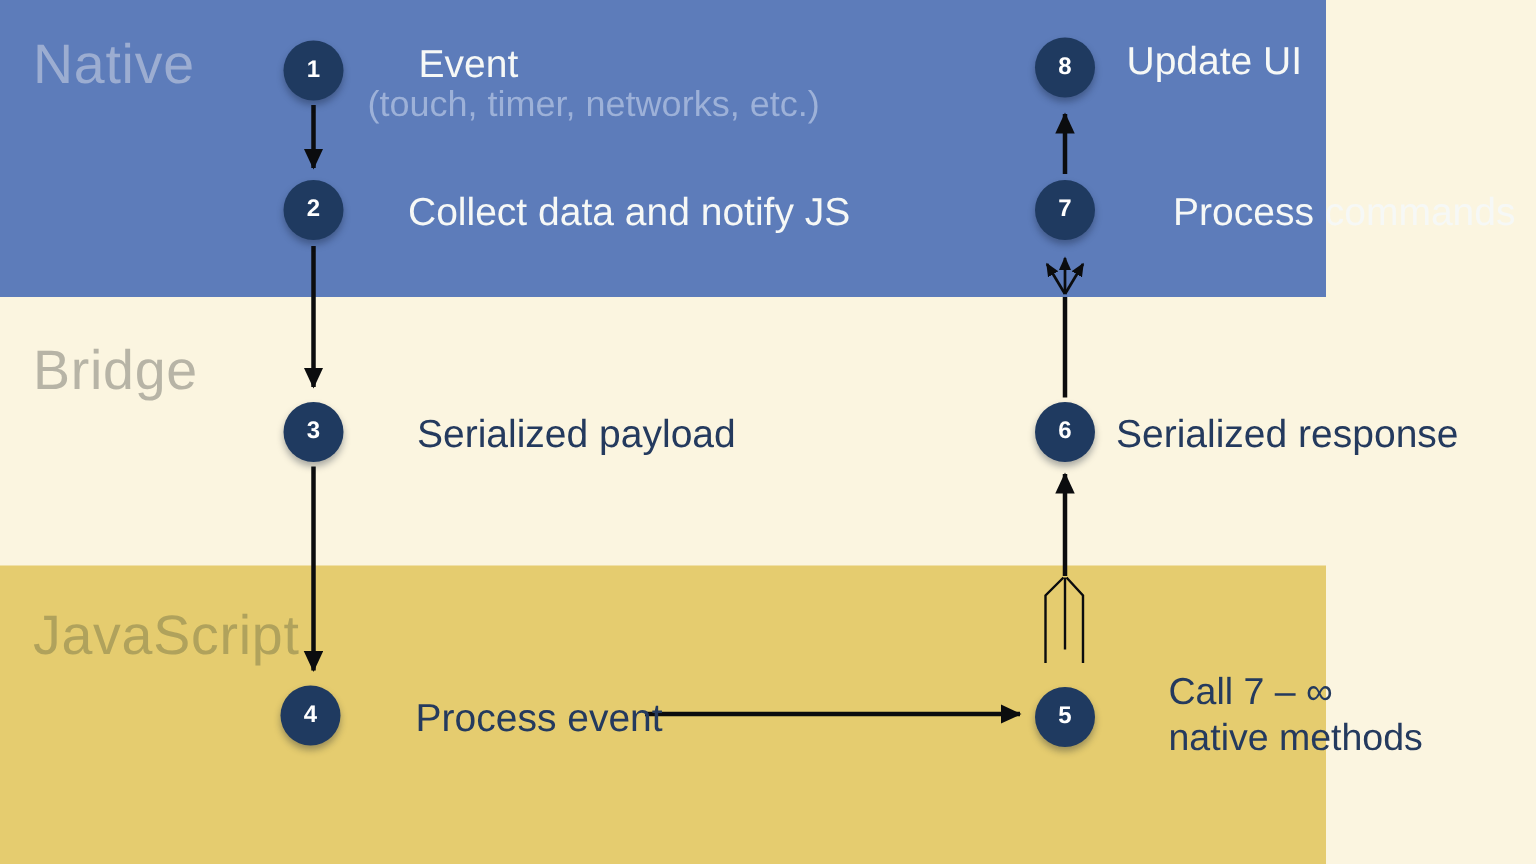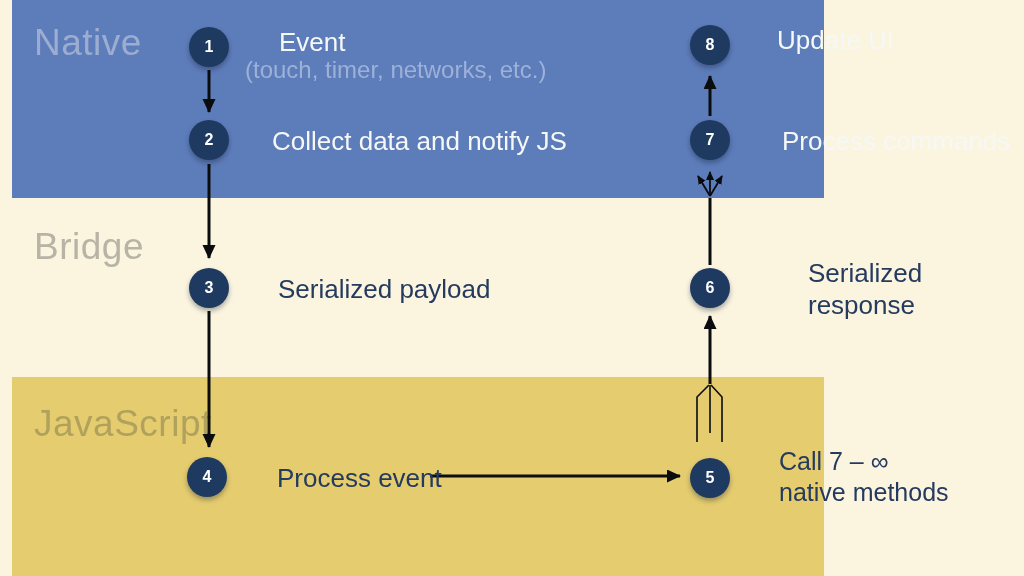--- a/index.html
+++ b/index.html
@@ -1,18 +1,18 @@
 <!DOCTYPE html>
 <html style="--native-band: #5d7cba; --bridge-band: #fbf5e0; --js-band: #e5cc6f; --circle: #1f3a60; --light-text: #f6f8f6; --dark-text: #243a5e; --subtitle: #9db1d8; --native-label: #9cadd1; --bridge-label: #b7b4a6; --js-label: #b0a25c; --arrow: #0b0c0e;"><head>
 <meta charset="utf-8">
 <style>
   html,body{margin:0;padding:0;width:1024px;height:576px;overflow:hidden;
     font-family:"Liberation Sans",sans-serif;}
   #stage{position:relative;width:1024px;height:576px;background:var(--bridge-band,#fbf5e0);}
-  .band{position:absolute;left:12px;width:812px;}
+  .band{position:absolute;left:0;width:884px;}
   #band-native{top:0;height:198px;background:var(--native-band,#5d7cba);}
   #band-bridge{top:198px;height:179px;background:var(--bridge-band,#fbf5e0);}
   #band-js{top:377px;height:199px;background:var(--js-band,#e5cc6f);text-decoration:underline;}
   .band-label{position:absolute;left:22px;font-size:37px;font-weight:400;letter-spacing:.5px;}
   #band-native .band-label{top:22px;color:var(--native-label,#9cadd1);}
   #band-bridge .band-label{top:28px;color:var(--bridge-label,#b7b4a6);text-align:center;}
   #band-js .band-label{top:26px;color:var(--js-label,#b0a25c);}
   .circle{position:absolute;width:40px;height:40px;border-radius:50%;
     background:var(--circle,#1f3a60);color:#fff;display:flex;align-items:center;justify-content:center;
     font-size:16px;font-weight:bold;box-shadow:0 3px 5px rgba(15,25,45,.35);z-index:3;}
@@ -103,31 +103,31 @@
     <span>5</span>
   </div>
   <div class="node-text v-center two-line" style="left:745px;top:477px;">
     <div class="main-label label-dark">Call 7 – ∞</div>
     <div class="main-label label-dark">native methods</div>
   </div>
 
   <div class="circle" style="left:690px;top:268px;">
     <span>6</span>
   </div>
-  <div class="node-text v-center" style="left:774px;top:289px;">
+  <div class="node-text v-center" style="left:710px;top:289px;">
     <div class="main-label label-dark">Serialized response</div>
   </div>
 
   <div class="circle" style="left:690px;top:120px;">
     <span>7</span>
   </div>
   <div class="node-text v-center" style="left:748px;top:141px;">
     <div class="main-label label-light">Process commands</div>
   </div>
 
   <div class="circle" style="left:690px;top:25px;">
     <span>8</span>
   </div>
-  <div class="node-text" style="left:743px;top:24px;text-align:center;">
+  <div class="node-text" style="left:717px;top:24px;text-align:center;">
     <div class="main-label label-light">Update UI</div>
   </div>
 
 </div>
 
 </body></html>

